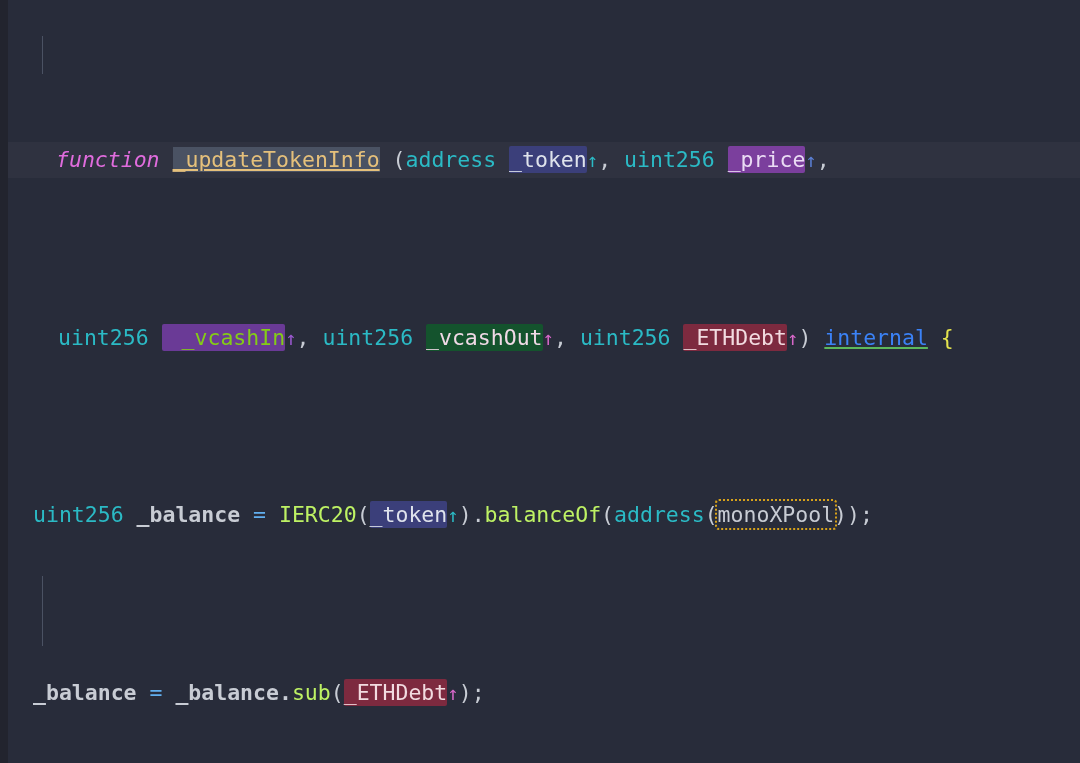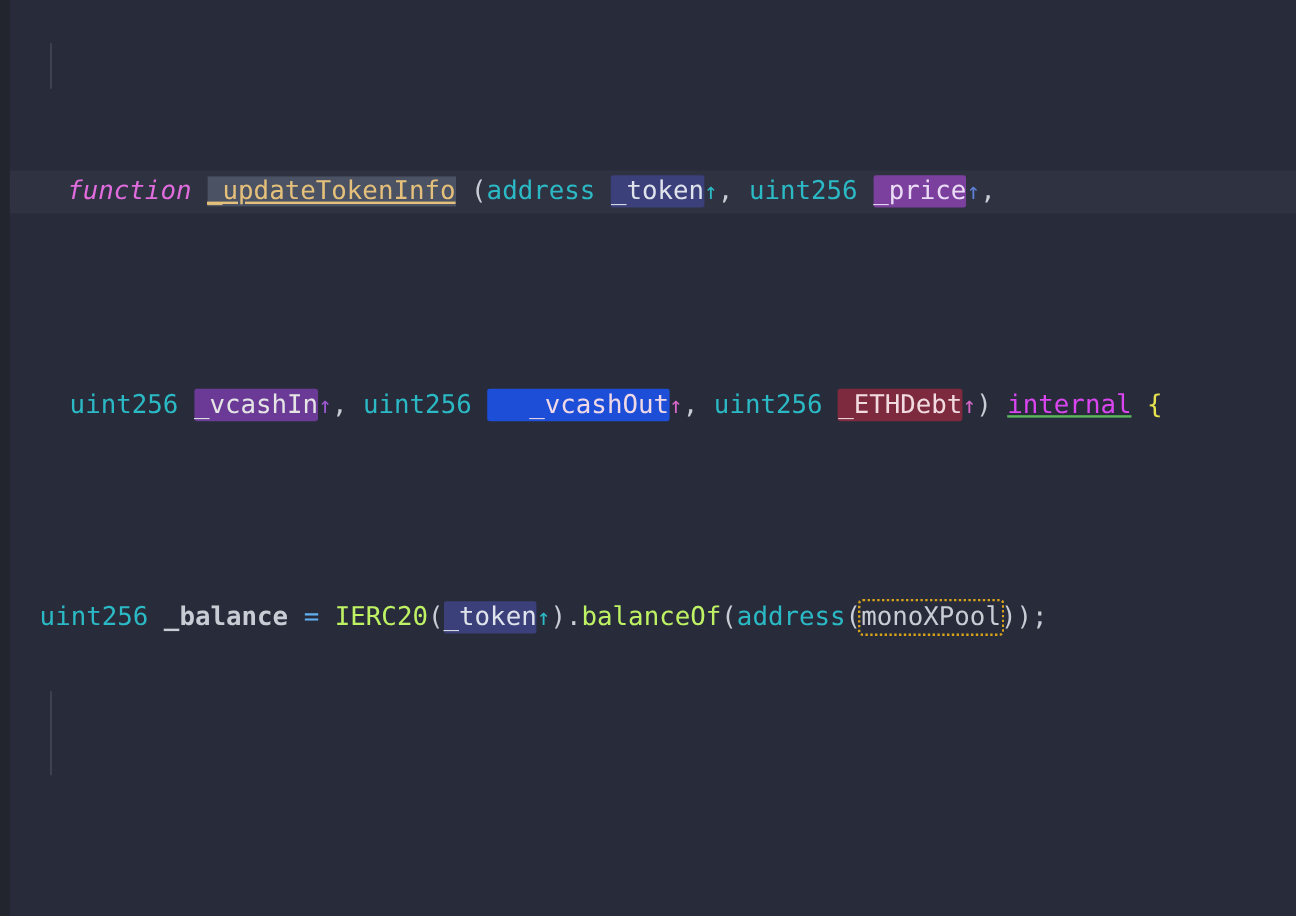--- a/index.html
+++ b/index.html
@@ -64,30 +64,30 @@
     z-index: 1;
   }
 
   
   .kw-func   { color: #e06cdd; font-style: italic; }         
   .fname     { color: #e5c07b; background: #4a5263; text-decoration: underline; text-decoration-color:#e5c07b;}
   .type      { color: #2bbac5; }                              
   .ident     { color: #c8ccd4; font-weight: bold; }
   .punc      { color: #c8ccd4; }
   .fn        { color: #bef264; }                              
-  .kw-green  { color: #d946ef; text-decoration: underline; text-decoration-color:#5cb85c;}  
+  .kw-green  { color: #3b82f6; text-decoration: underline; text-decoration-color:#5cb85c;}  
   .brace     { color: #e5e44e; }
   .op-eq     { color: #61afef; }
 
   
   .hl        { border-radius: 2px; padding: 1px 0; }
   .hl-blue   { background: #3b3f7a; color: #dfe3ec; }
-  .hl-purple { background: #6a3a96; color: #e5e5e5; }
+  .hl-purple { background: #6a3a96; color: #84cc16; padding-left: 20px; }
   .hl-violet { background: #7b3f9d; color: #eadcf4; }
-  .hl-magenta{ background: #1d4ed8; color: #f0d9e6; padding-left: 35px; }
+  .hl-magenta{ background: #14532d; color: #f0d9e6; }
   .hl-maroon { background: #7d2a3f; color: #f2dbe0; margin-top: 24px; }
 
   
   .outline {
     outline: 2px dotted #d8a21a;
     outline-offset: 1px;
     border-radius: 1px;
     color: #c8ccd4;
     margin-top: 14px;
   }
@@ -114,20 +114,21 @@
     
     <div class="line row-hl"><span class="kw-func">function</span> <span class="fname">_updateTokenInfo</span><span class="punc"> (</span><span class="type">address</span> <span class="hl hl-blue">_token</span><span class="arw arw-teal">↑</span><span class="punc">, </span><span class="type">uint256</span> <span class="hl hl-violet">_price</span><span class="arw arw-blue">↑</span><span class="punc">,</span></div>
 
     
     <div class="line" style="padding-left:50px;"><span class="type">uint256</span> <span class="hl hl-purple">_vcashIn</span><span class="arw arw-violet">↑</span><span class="punc">, </span><span class="type">uint256</span> <span class="hl hl-magenta">_vcashOut</span><span class="arw arw-pink">↑</span><span class="punc">, </span><span class="type">uint256</span> <span class="hl hl-maroon">_ETHDebt</span><span class="arw arw-pink">↑</span><span class="punc">) </span><span class="kw-green">internal</span> <span class="brace">{</span></div>
 
     
     <div class="line"><span class="type">uint256</span><span class="ident"> _balance </span><span class="op-eq">=</span><span class="fn"> IERC20</span><span class="punc">(</span><span class="hl hl-blue">_token</span><span class="arw arw-teal">↑</span><span class="punc">).</span><span class="fn">balanceOf</span><span class="punc">(</span><span class="type">address</span><span class="punc">(</span><span class="outline">monoXPool</span><span class="punc">));</span></div>
 
     
+    <div class="line"><span class="ident">_balance </span><span class="op-eq">=</span><span class="ident"> _balance.</span><span class="fn">sub</span><span class="punc">(</span><span class="hl hl-maroon">_ETHDebt</span><span class="arw arw-pink">↑</span><span class="punc">);</span></div>
 
     
     
 
     
     
 
     
     
 

